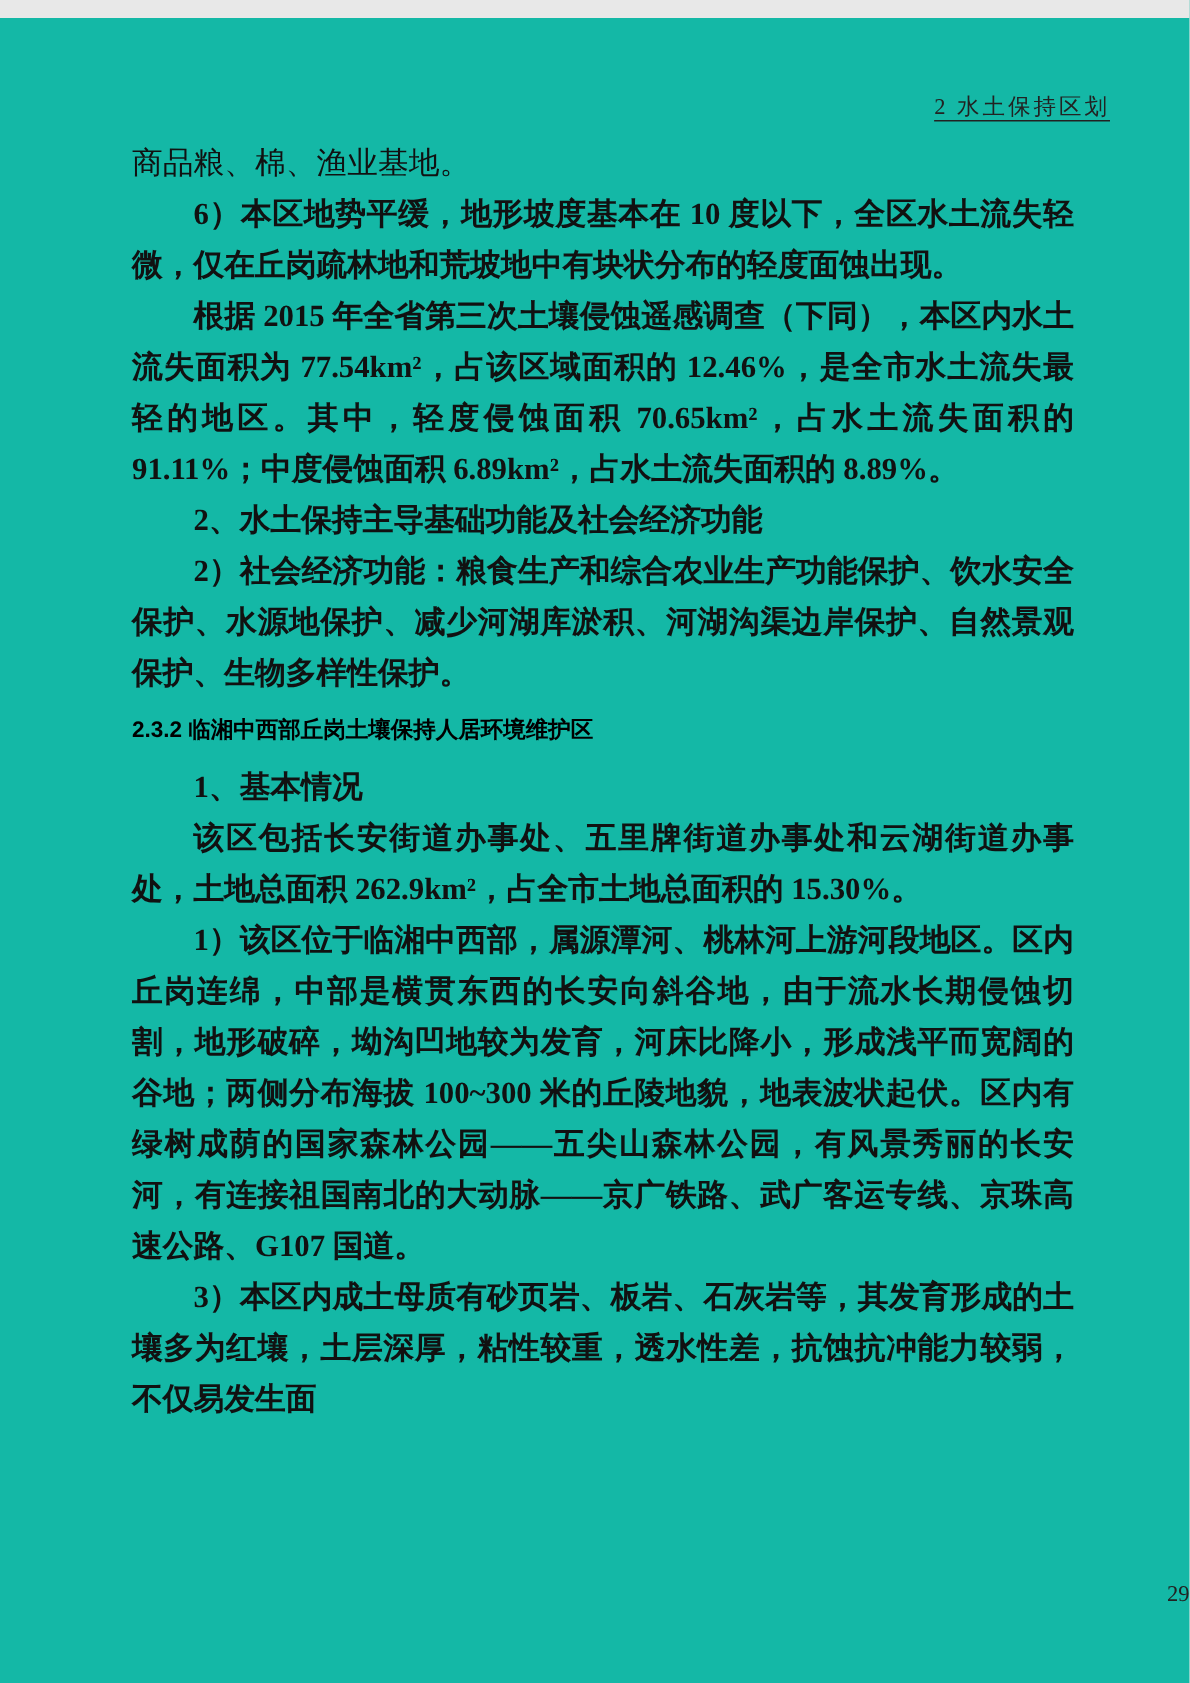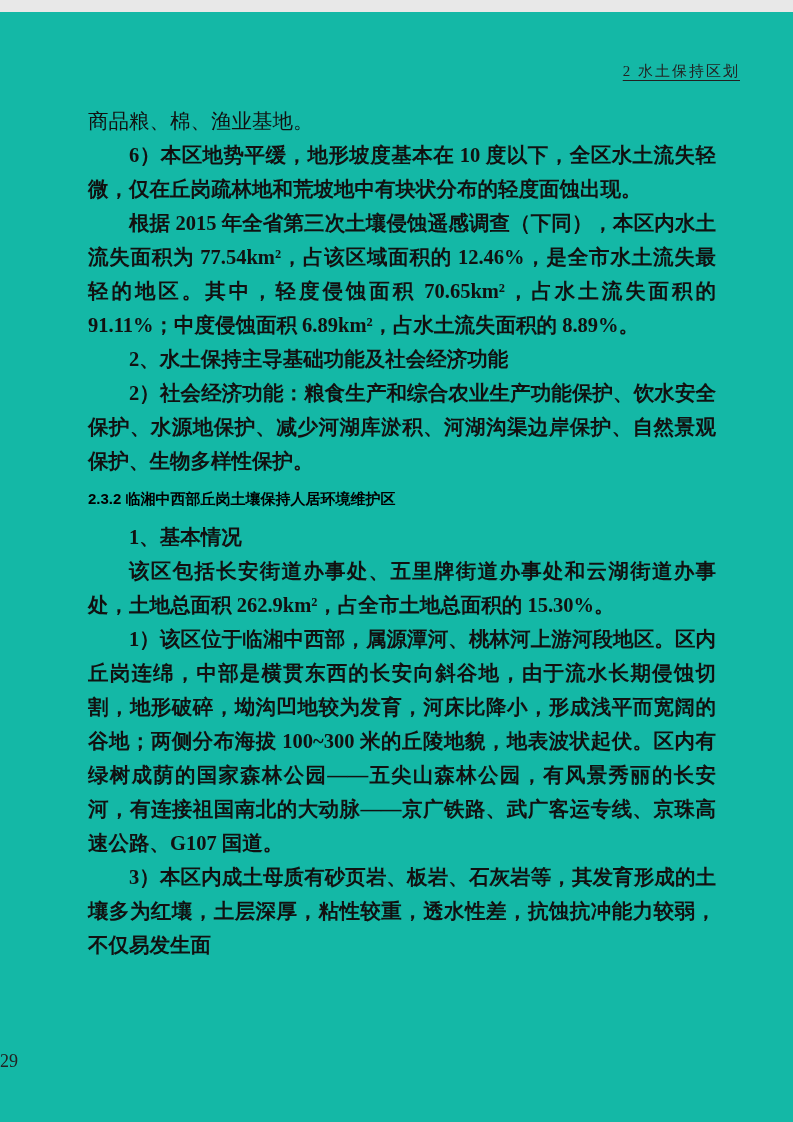--- a/index.html
+++ b/index.html
@@ -21,21 +21,21 @@
     font-size: 15px;
     letter-spacing: 2px;
     color: #222222;
   }
   .page-header .header-title {
     text-decoration: underline;
     text-underline-offset: 4px;
   }
   .doc-body {
     position: absolute;
-    top: 92px;
+    top: 80px;
     left: 88px;
     width: 628px;
     font-size: 20.5px;
     line-height: 34px;
     text-align: justify;
     text-justify: inter-ideograph;
     color: #111111;
   }
   .doc-body p { margin: 0; }
   .indent { text-indent: 2em; font-weight: bold; }
@@ -46,22 +46,22 @@
     font-size: 15px;
     line-height: 34px;
     text-indent: 0;
     color: #000000;
   }
   .page-footer {
     position: absolute;
     bottom: 62px;
     left: 0;
     width: 100%;
-    text-align: left;
-    font-size: 18px;
+    text-align: right;
+    font-size: 15px;
     color: #222222;
   }
 </style>
 </head>
 <body>
 
 <div class="page">
 
   <div class="page-header">
     <span class="header-title">2 水土保持区划</span>

